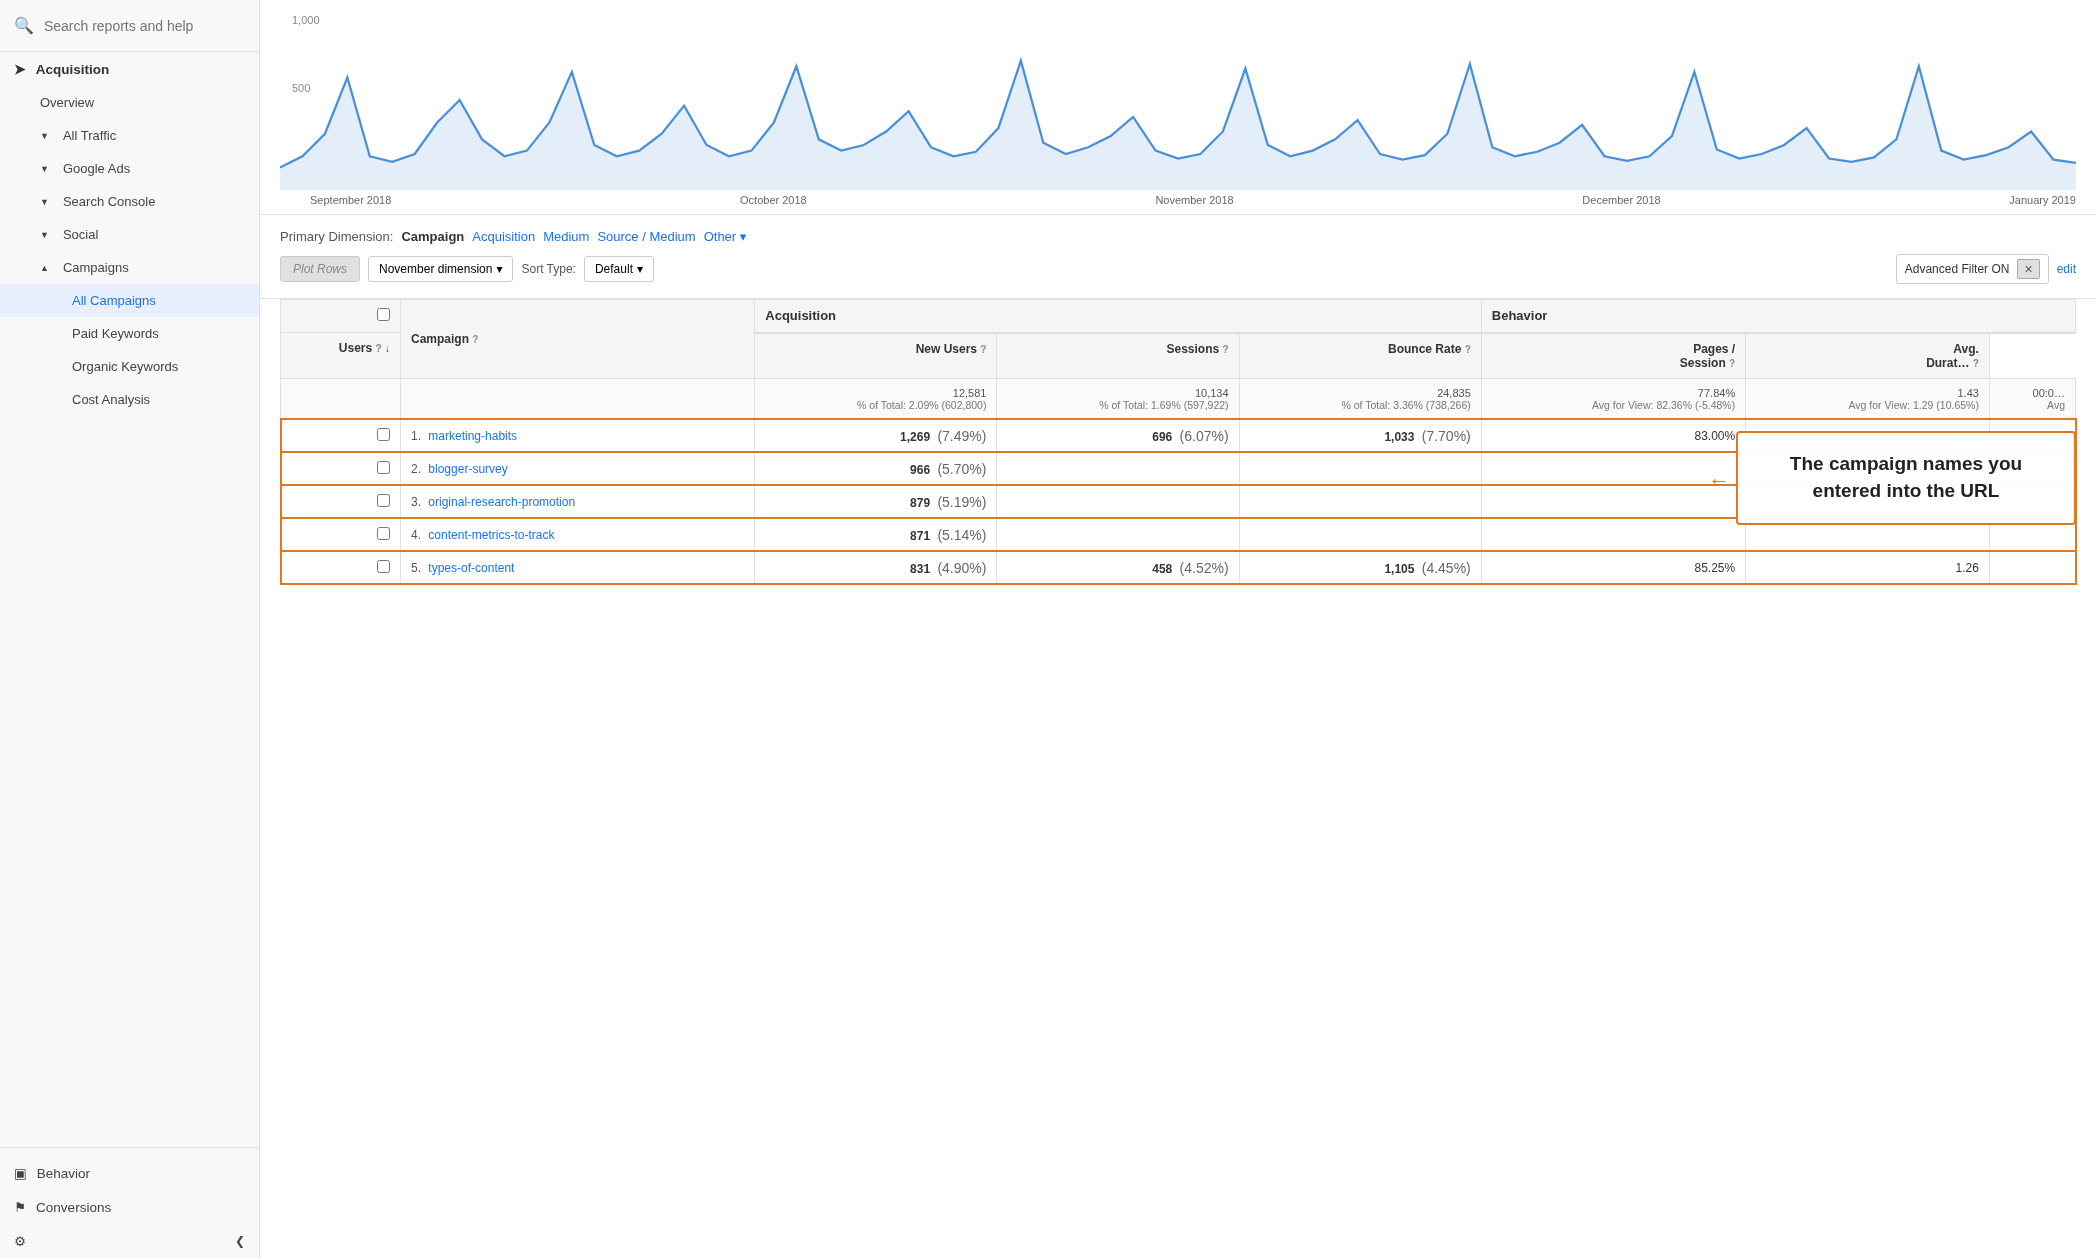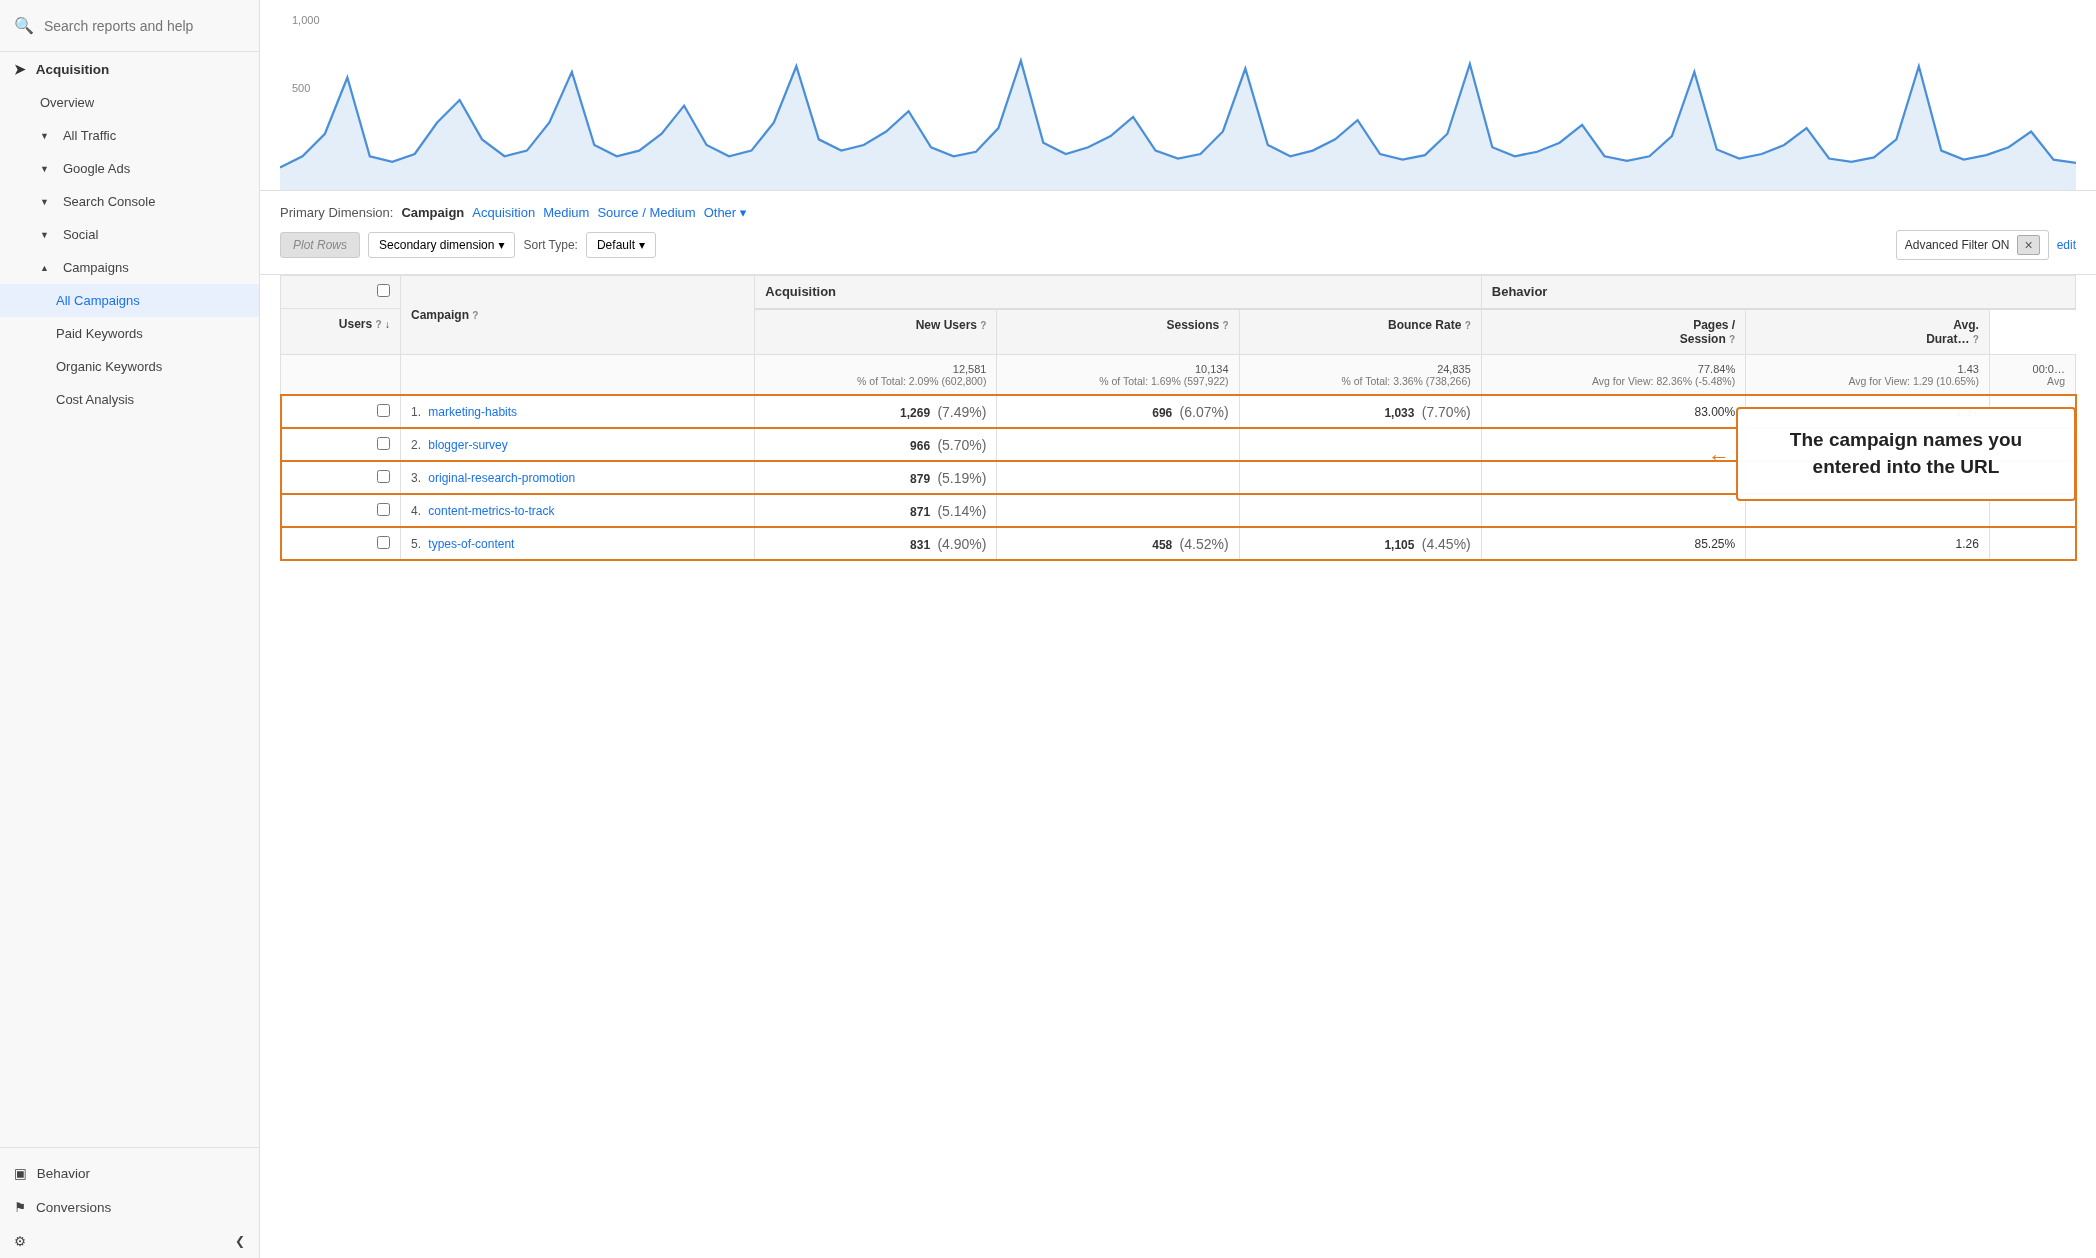--- a/index.html
+++ b/index.html
@@ -35,21 +35,21 @@
       align-items: center;
       padding: 9px 14px;
       cursor: pointer;
       color: #444;
       font-size: 13.5px;
       gap: 10px;
     }
     .nav-item.section-header { font-weight: 600; color: #333; }
     .nav-item.highlighted { background: #e8f0fe; color: #1a73e8; }
     .nav-item.sub { padding-left: 40px; font-size: 13px; }
-    .nav-item.sub2 { padding-left: 56px; font-size: 13px; }
+    .nav-item.sub2 { padding-left: 72px; font-size: 13px; }
 
     
     #main {
       flex: 1;
       overflow-y: auto;
       background: #fff;
     }
 
     
     .chart-area {
@@ -319,35 +319,42 @@
             400,130 420,125 440,100 460,50 480,115 500,125 520,120 540,108 560,90 580,122
             600,130 620,126 640,105 660,45 680,118 700,128 720,122 740,112 760,95 780,125
             800,132 820,128 840,108 860,52 880,120 900,130 920,125 940,115 960,98 980,128
             1000,133 1020,129 1040,110 1060,48 1080,122 1100,130 1120,126 1140,118 1160,102 1180,130
             1200,134 1220,130 1240,112 1260,55 1280,124 1300,132 1320,128 1340,120 1360,105 1380,132
             1400,135 1420,131 1440,115 1460,50 1480,125 1500,133 1520,129 1540,122 1560,108 1580,133 1600,136
             1600,160
           " fill="rgba(74,144,217,0.15)"></polygon>
       </svg>
     </div>
+    <div class="chart-x-labels">
+      <span>September 2018</span>
+      <span>October 2018</span>
+      <span>November 2018</span>
+      <span>December 2018</span>
+      <span>January 2019</span>
+    </div>
   </div>
 
   <div class="toolbar">
     <div class="primary-dimension-row">
       <span class="label">Primary Dimension:</span>
       <span class="active-dim">Campaign</span>
       <span class="link" style="color:#1a73e8;">Acquisition</span>
       <span class="link">Medium</span>
       <span class="link">Source / Medium</span>
       <span class="link">Other ▾</span>
     </div>
     <div class="controls-row">
       <button class="btn-plot-rows">Plot Rows</button>
       <button class="btn-secondary-dim">
-        <span>Secondary dimension</span>
+        <span>November dimension</span>
         <span>▾</span>
       </button>
       <span class="sort-type-label">Sort Type:</span>
       <button class="btn-default">
         <span>Default</span>
         <span>▾</span>
       </button>
       <div class="filter-box">
         <span>Advanced Filter ON</span>
         <button class="x-btn">×</button>

